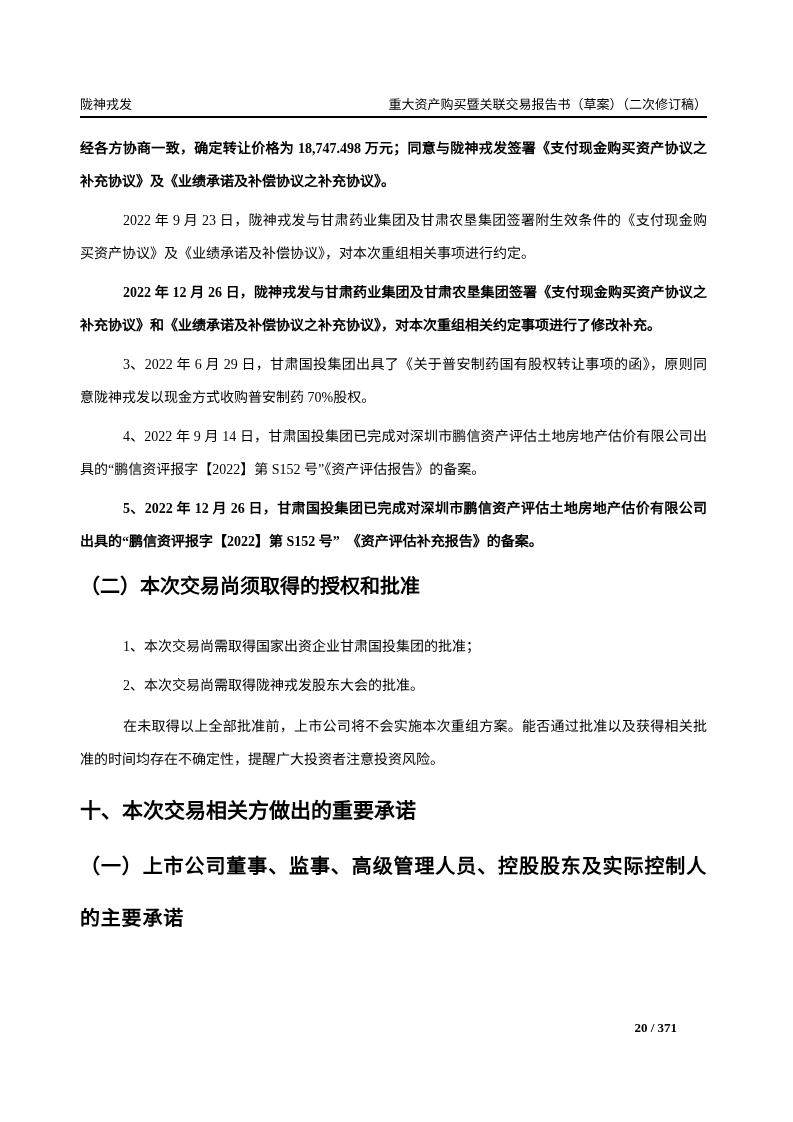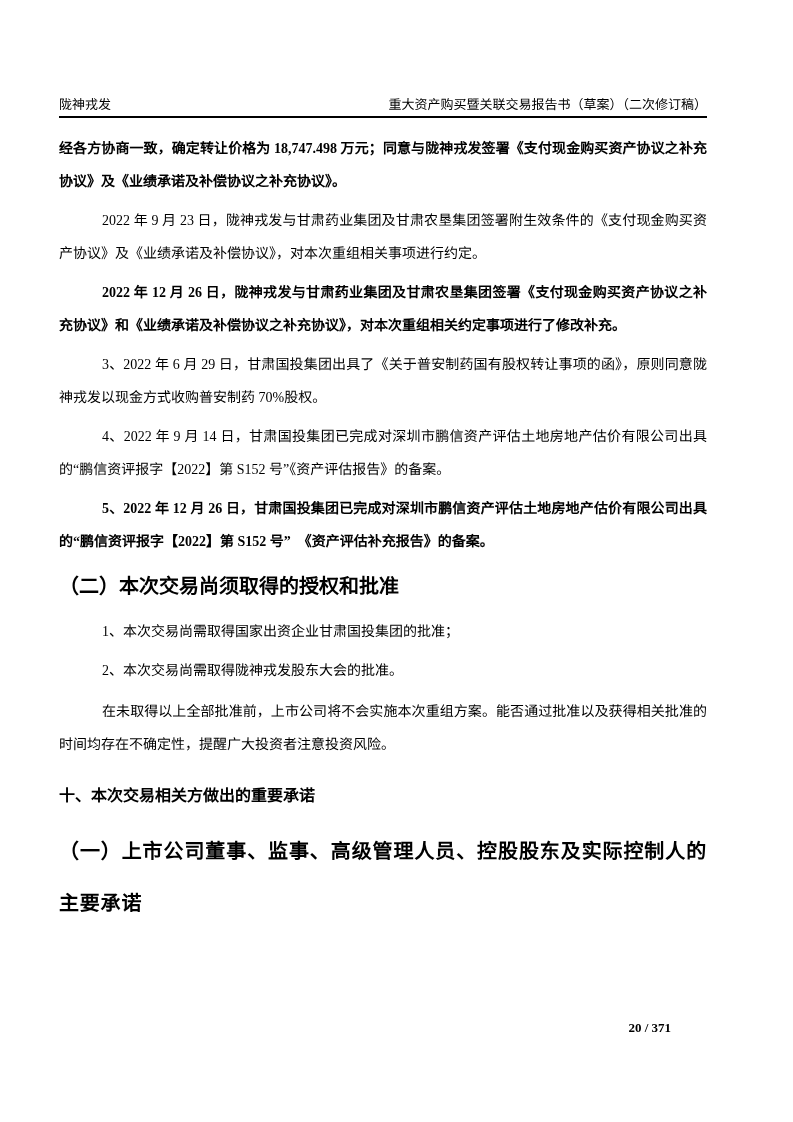--- a/index.html
+++ b/index.html
@@ -3,21 +3,21 @@
 <meta charset="utf-8">
 <style>
   html,body{margin:0;padding:0;background:#ffffff;}
   .page{
     position:relative;
     width:793px;
     height:1122px;
     margin:0 auto;
     background:#ffffff;
     box-sizing:border-box;
-    padding:52px 86px 0 59px;
+    padding:52px 86px 0 80px;
     color:#000;
     font-family:"Liberation Serif","DejaVu Serif",serif;
     overflow:hidden;
   }
   .header{
     display:flex;
     justify-content:space-between;
     align-items:flex-end;
     border-bottom:2px solid #000;
     padding-bottom:3px;
@@ -40,30 +40,30 @@
     font-weight:bold;
     font-size:20px;
     line-height:26px;
     text-align:justify;
   }
   .h-sub.gap-top{margin-top:14px;line-height:52px;letter-spacing:0.8px;}
   .h-main{
     margin:20px 0 0 0;
     font-family:"Liberation Sans","DejaVu Sans",sans-serif;
     font-weight:bold;
-    font-size:16px;
+    font-size:21px;
     line-height:30px;
   }
   .body .first-para{margin-top:14px;}
-  .body .after-heading{margin-top:16px;}
+  .body .after-heading{margin-top:31px;}
   .body .risk-para{margin-top:8px;}
   .footer-page{
     position:absolute;
     top:1020px;
-    right:122px;
+    right:116px;
     font-size:13px;
     font-weight:bold;
     font-family:"Liberation Serif","DejaVu Serif",serif;
   }
 </style>
 </head>
 <body>
 
 <div class="page">
 

